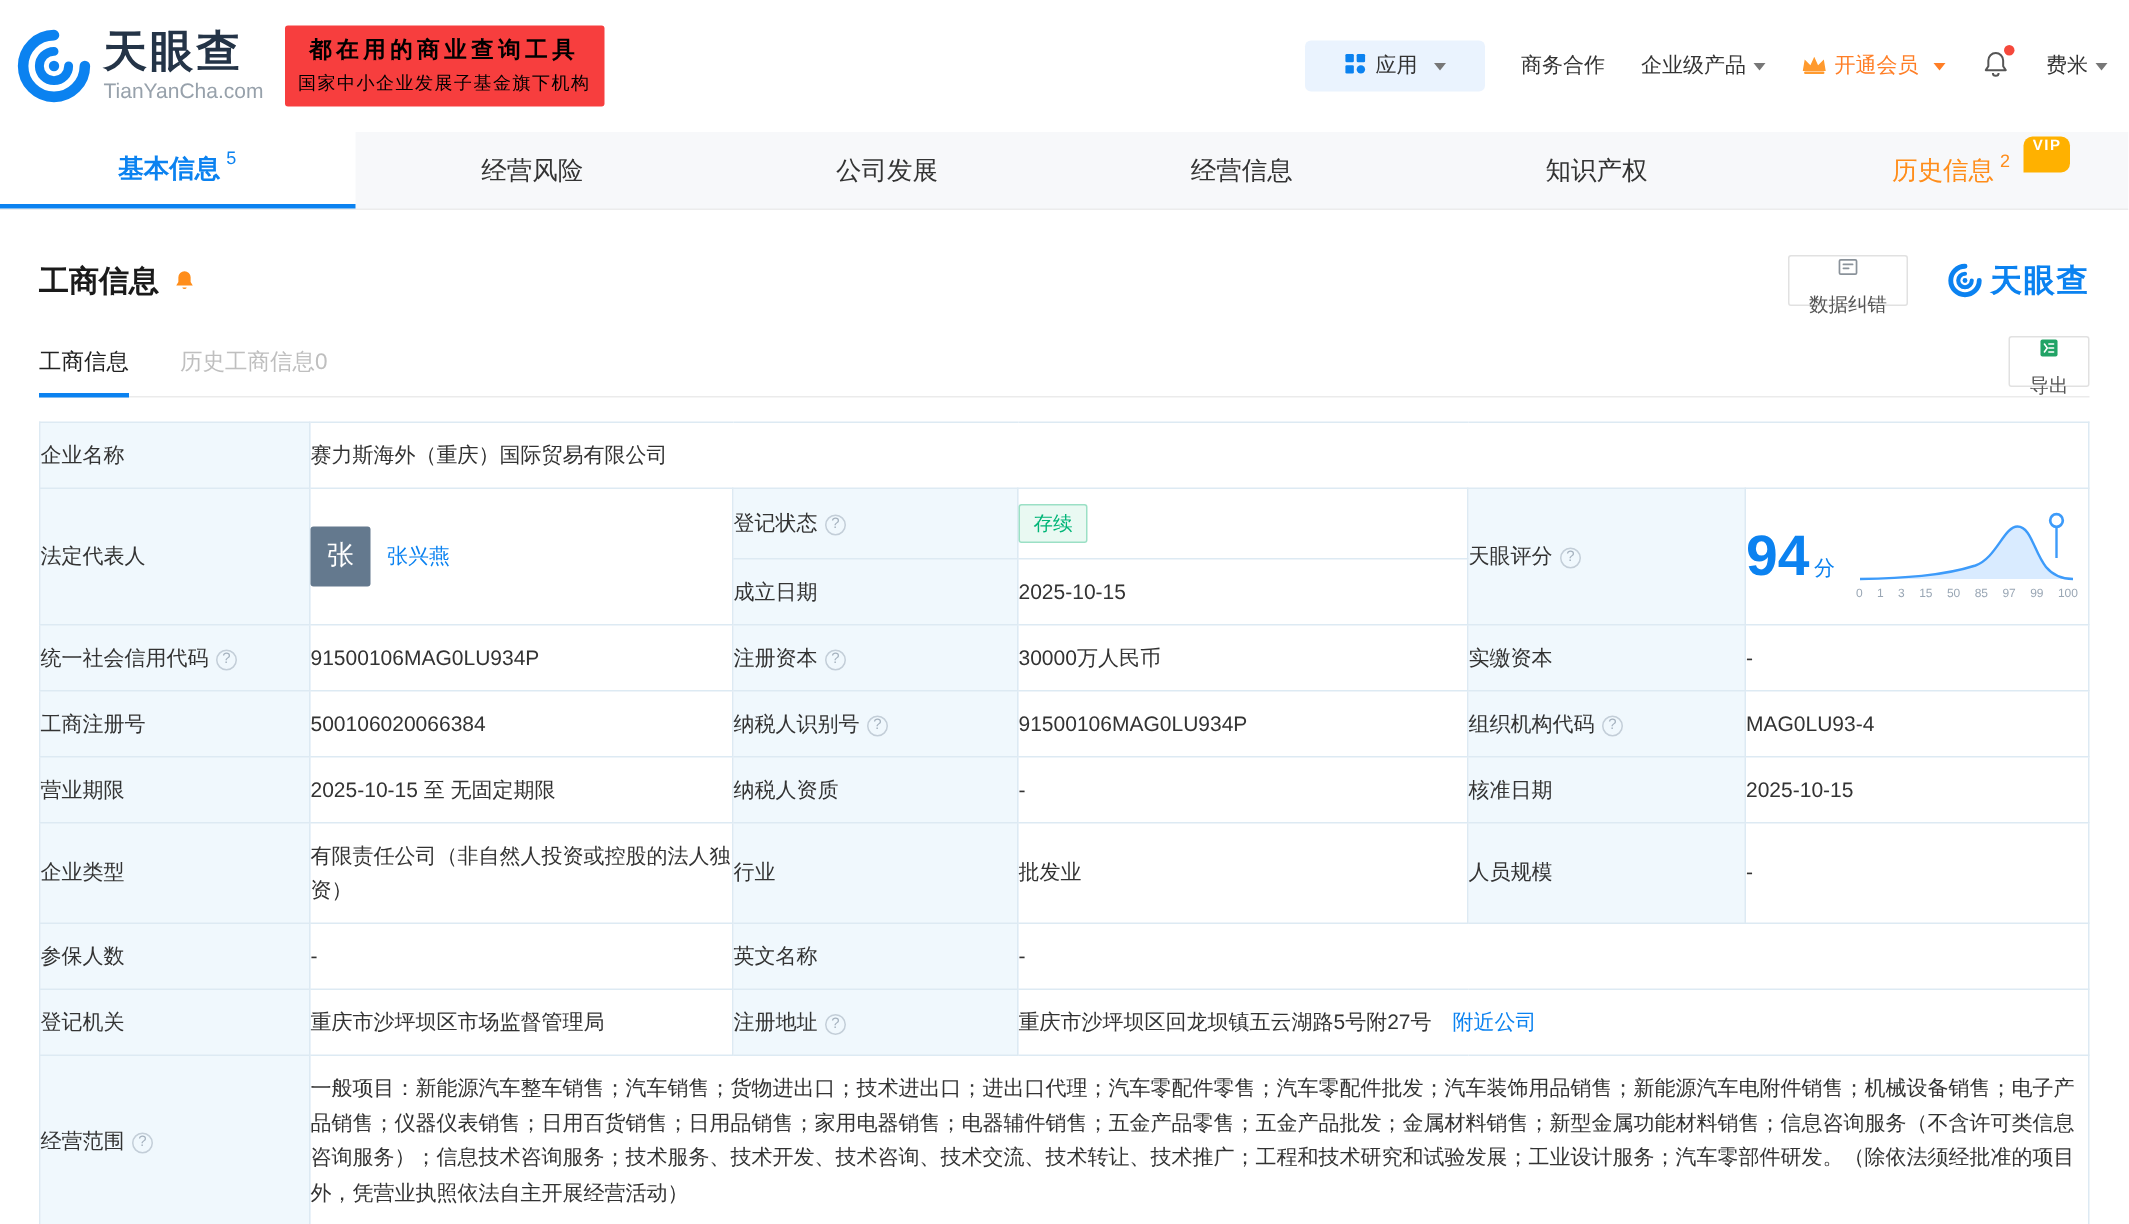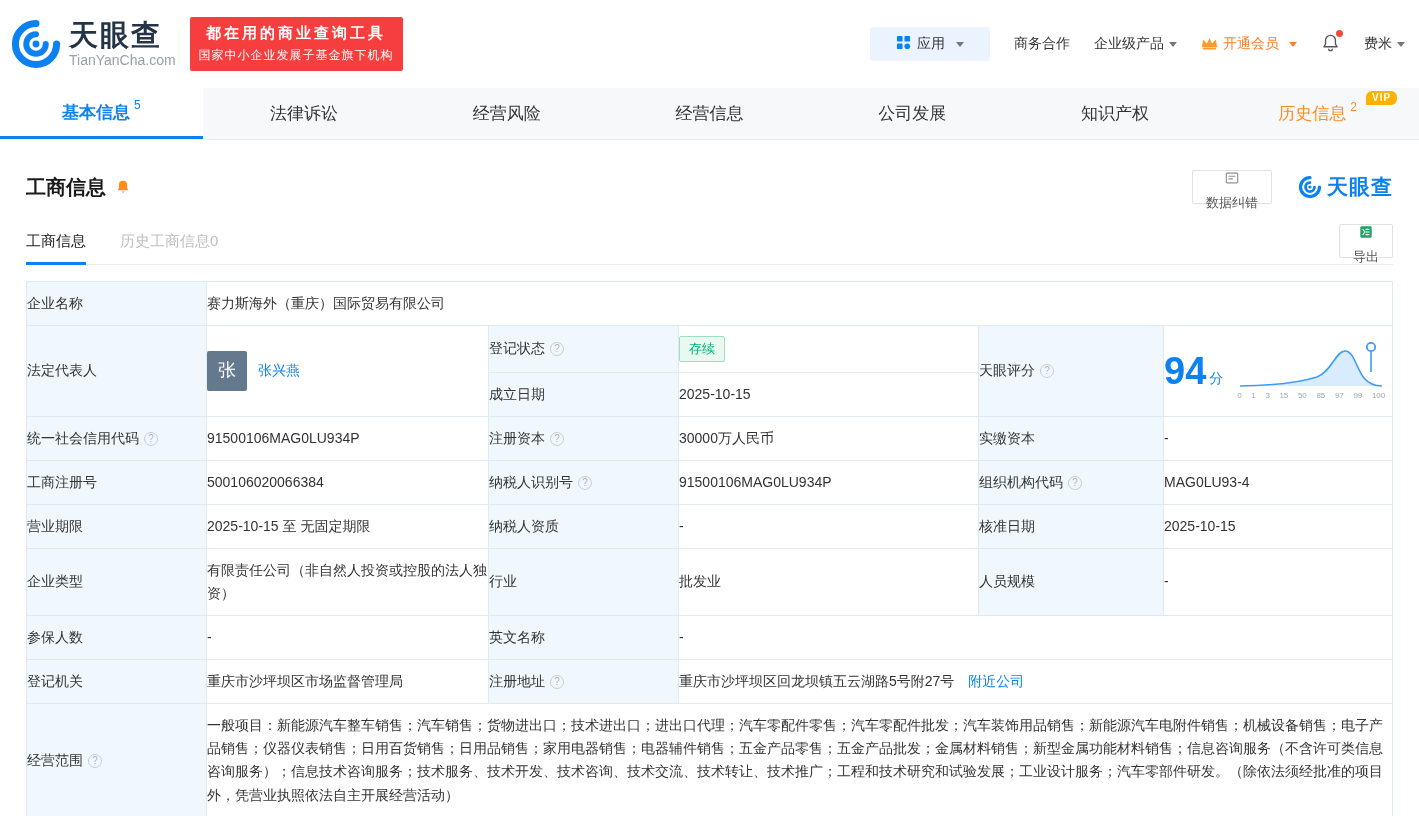--- a/index.html
+++ b/index.html
@@ -8,21 +8,21 @@
     font-family: "Liberation Sans", "DejaVu Sans", sans-serif;
     color: #333; background: #fff;
   }
   
   .header { height: 88px; display: flex; align-items: center; padding: 0 14px 0 10px; background:#fff; }
   .logo { display: flex; align-items: center; cursor: pointer; }
   .logo-icon { width: 52px; height: 52px; }
   .logo-text { margin-left: 7px; }
   .logo-cn { font-size: 29px; font-weight: bold; color: #243447; letter-spacing: 2px; line-height: 1.05; }
   .logo-en { font-size: 14px; color: #97a1ab; margin-top: 2px; }
-  .slogan { background: #f73e3e; color: #ffffff; text-align: center; margin-left: 14px; padding: 7px 9px; border-radius: 2px; }
+  .slogan { background: #f73e3e; color: #000000; text-align: center; margin-left: 14px; padding: 7px 9px; border-radius: 2px; }
   .slogan-l1 { font-size: 15px; font-weight: bold; letter-spacing: 3px; }
   .slogan-l2 { font-size: 12px; margin-top: 4px; letter-spacing: 1px; }
   .search-area { margin-left: 18px; width: 448px; }
   .search-tabs { display: flex; align-items: center; gap: 26px; font-size: 13px; margin-bottom: 5px; }
   .search-tab { color: #333; cursor: pointer; padding: 3px 0; }
   .search-tab.active { background: #0b82f0; color: #fff; padding: 3px 11px; border-radius: 2px; }
   .search-box { display: flex; border: 2px solid #0b82f0; border-radius: 4px; overflow: hidden; height: 37px; }
   .search-input-wrap { flex: 1; position: relative; background: #fff; }
   .search-input { width: 100%; height: 100%; border: none; outline: none; padding: 0 34px 0 12px; font-size: 14px; color: #333; font-family: inherit; }
   .clear-btn { position: absolute; right: 9px; top: 50%; transform: translateY(-50%); width: 16px; height: 16px; cursor: pointer; }
@@ -34,21 +34,21 @@
   .vip-link { color: #ff7e26; gap: 5px; }
   .vip-link .caret { border-top-color: #ff7e26; }
   .bell-wrap { position: relative; cursor: pointer; }
   .bell-dot { position: absolute; top: -3px; right: -3px; width: 7px; height: 7px; border-radius: 50%; background: #f5483b; }
   
   .nav { height: 52px; background: #f7f8fa; display: flex; border-bottom: 1px solid #ececec; }
   .nav-tab { flex: 1; display: flex; align-items: center; justify-content: center; font-size: 17px; color: #333; cursor: pointer; position: relative; }
   .nav-tab.active { background: #fff; color: #0b82f0; font-weight: bold; border-bottom: 3px solid #0b82f0; }
   .nav-badge { font-size: 12px; margin-left: 4px; transform: translateY(-7px); font-weight: normal; }
   .nav-tab.history { color: #ff8d1a; }
-  .vip-tag { position: absolute; top: 3px; margin-left: 128px; background: #ffb100; color: #fff; font-size: 10px; font-weight: bold; padding: 1px 6px 2px; border-radius: 6px 6px 6px 0; letter-spacing: 1px; }
+  .vip-tag { position: absolute; top: 3px; margin-left: 128px; background: #ffb100; color: #fff; font-size: 10px; font-weight: bold; padding: 1px 6px 12px; border-radius: 6px 6px 6px 0; letter-spacing: 1px; }
   
   .content { padding: 0 26px; }
   .section-head { display: flex; align-items: center; margin-top: 30px; }
   .section-title { font-size: 20px; font-weight: bold; color: #1a1a1a; }
   .bell-orange { margin-left: 9px; display: flex; }
   .head-right { margin-left: auto; display: flex; align-items: center; }
   .btn { display: flex; align-items: center; gap: 6px; border: 1px solid #e1e1e1; background: #fff; border-radius: 2px; height: 34px; padding: 0 13px; font-size: 13px; color: #555; cursor: pointer; font-family: inherit; flex-direction: column; }
   .tyc-mark { display: flex; align-items: center; margin-left: 26px; }
   .tyc-mark-text { font-size: 21px; font-weight: bold; color: #0b82f0; margin-left: 5px; letter-spacing: 1px; }
   .subtabs { display: flex; align-items: flex-end; border-bottom: 1px solid #ebebeb; margin-top: 20px; }
@@ -138,30 +138,27 @@
     </span>
   </div>
 </div>
 
 <div class="nav">
   <div class="nav-tab active">
     <span>基本信息</span>
     <span class="nav-badge">5</span>
   </div>
   <div class="nav-tab">
-    <span>法律诉讼</span>
+    <span>经营风险</span>
   </div>
   <div class="nav-tab">
-    <span>经营风险</span>
+    <span>公司发展</span>
   </div>
   <div class="nav-tab">
     <span>经营信息</span>
-  </div>
-  <div class="nav-tab">
-    <span>公司发展</span>
   </div>
   <div class="nav-tab">
     <span>知识产权</span>
   </div>
   <div class="nav-tab history">
     <span>历史信息</span>
     <span class="nav-badge">2</span>
     <span class="vip-tag">VIP</span>
   </div>
 </div>

